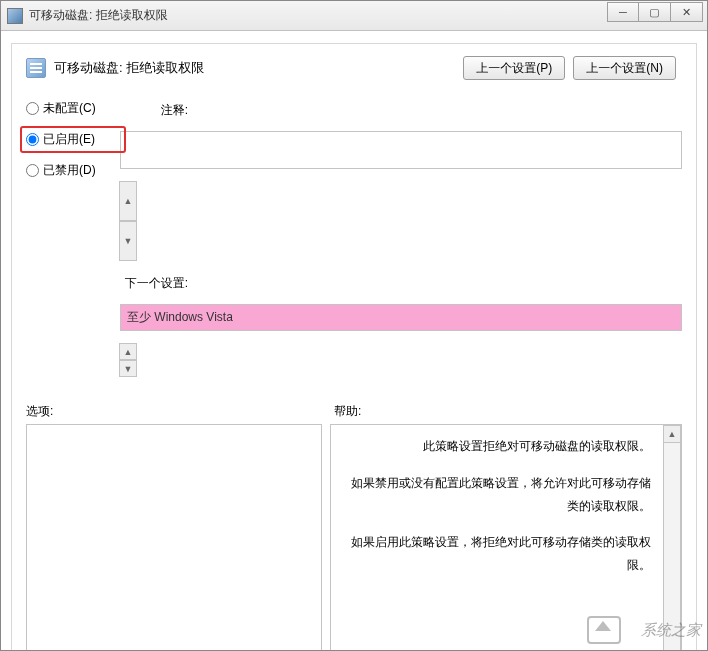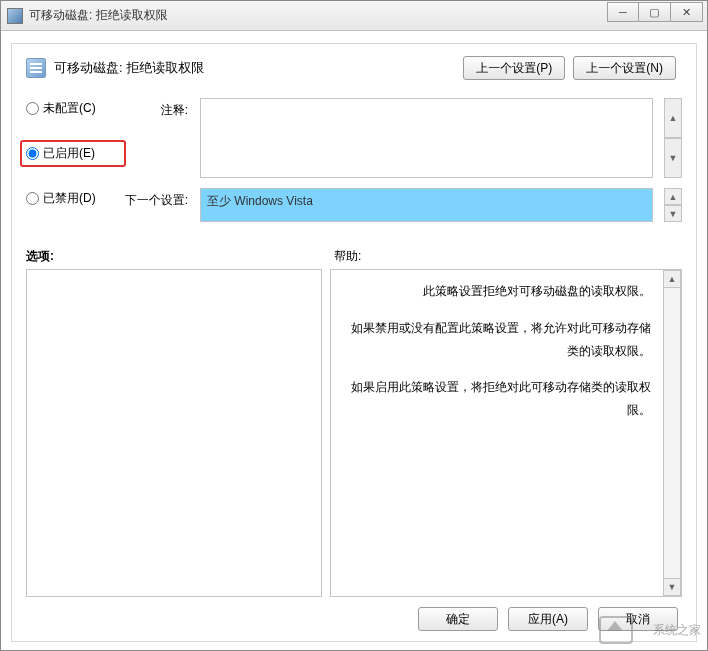--- a/index.html
+++ b/index.html
@@ -82,48 +82,48 @@
     }
     .mid {
       display: flex;
       gap: 0;
       margin-bottom: 8px;
       align-items: flex-start;
     }
     .radios {
       width: 94px;
       padding-top: 2px;
-      display: flex; flex-direction: column; gap: 28px;
+      display: flex; flex-direction: column; gap: 14px;
     }
     .radio-row { display: flex; align-items: center; gap: 4px; white-space: nowrap; position:relative; }
     .radio-row input[type=radio]{ cursor:pointer; }
     .radio-row.highlighted::before{
       content:""; position:absolute; left:-6px; top:-5px; right:-6px; bottom:-5px;
       border: 2px solid #e03030; border-radius:3px; pointer-events:none;
     }
     .form-right { flex: 1; }
-    .form-line { display:flex; gap: 12px; margin-bottom: 10px; }
+    .form-line { display:flex; gap: 12px; margin-bottom: 10px; flex-direction: column; }
     .form-label { width: 68px; text-align: right; padding-top:4px; }
     .textarea-comment {
       flex:1; height: 80px; border:1px solid #c4c4c4; resize:none;
       font-family: inherit; font-size:12px; padding:4px; background:#fff;
     }
     .platform-input {
-      flex:1; height: 34px; border:1px solid #c4c4c4; background:#7dd3fc;
+      flex:1; height: 34px; border:1px solid #c4c4c4; background:#f9a8d4;
       padding:4px 6px; color:#333;
     }
     .scroll-btns { display:flex; flex-direction:column; margin-left:-1px;}
     .scroll-btns div{
       width:18px;height:40px;border:1px solid #c4c4c4;background:#eee;
       display:flex;align-items:center;justify-content:center;font-size:9px;color:#666;cursor:pointer;
     }
     .scroll-btns .half{height:40px;}
     .scroll-btns .sm{height:17px;}
     .section-labels { display:flex; margin-top: 16px; margin-bottom:4px; }
-    .section-labels .lbl-left { width: 308px; font-weight: bold; }
+    .section-labels .lbl-left { width: 308px; }
     .lower {
       display:flex; gap:8px;
     }
     .box {
       border:1px solid #c4c4c4; background:#fff; height: 328px; position:relative;
     }
     .box-left { width: 296px; }
     .box-right { flex:1; display:flex; }
     .help-text { flex:1; padding: 10px 12px; line-height: 1.9; overflow:hidden;text-align:right; }
     .help-text p { margin-bottom: 14px; }
@@ -133,21 +133,21 @@
       display:flex;align-items:center;justify-content:center;font-size:9px;color:#666;cursor:pointer;
     }
     .sb .track{flex:1;background:#f3f3f3;border-left:1px solid #c4c4c4;border-right:1px solid #c4c4c4;}
     .dialog-buttons {
       display:flex; justify-content:flex-end; gap:10px; margin-top:10px; padding-right:4px;
     }
     .dialog-buttons .btn{ min-width:80px; }
     .watermark{
       position:absolute; right:6px; bottom:6px; pointer-events:none;
       display:flex;align-items:center;gap:20px;opacity:.55;
-      font-size:12px;color:#666;
+      font-size:15px;color:#666;font-style:italic;
     }
     .watermark .logo{
       width:34px;height:28px;border:2px solid #888;border-radius:4px;position:relative;
     }
     .watermark .logo::before{
       content:"";position:absolute;left:6px;top:3px;width:0;height:0;
       border-left:8px solid transparent;border-right:8px solid transparent;border-bottom:10px solid #888;
     }
   </style>
 </head>

